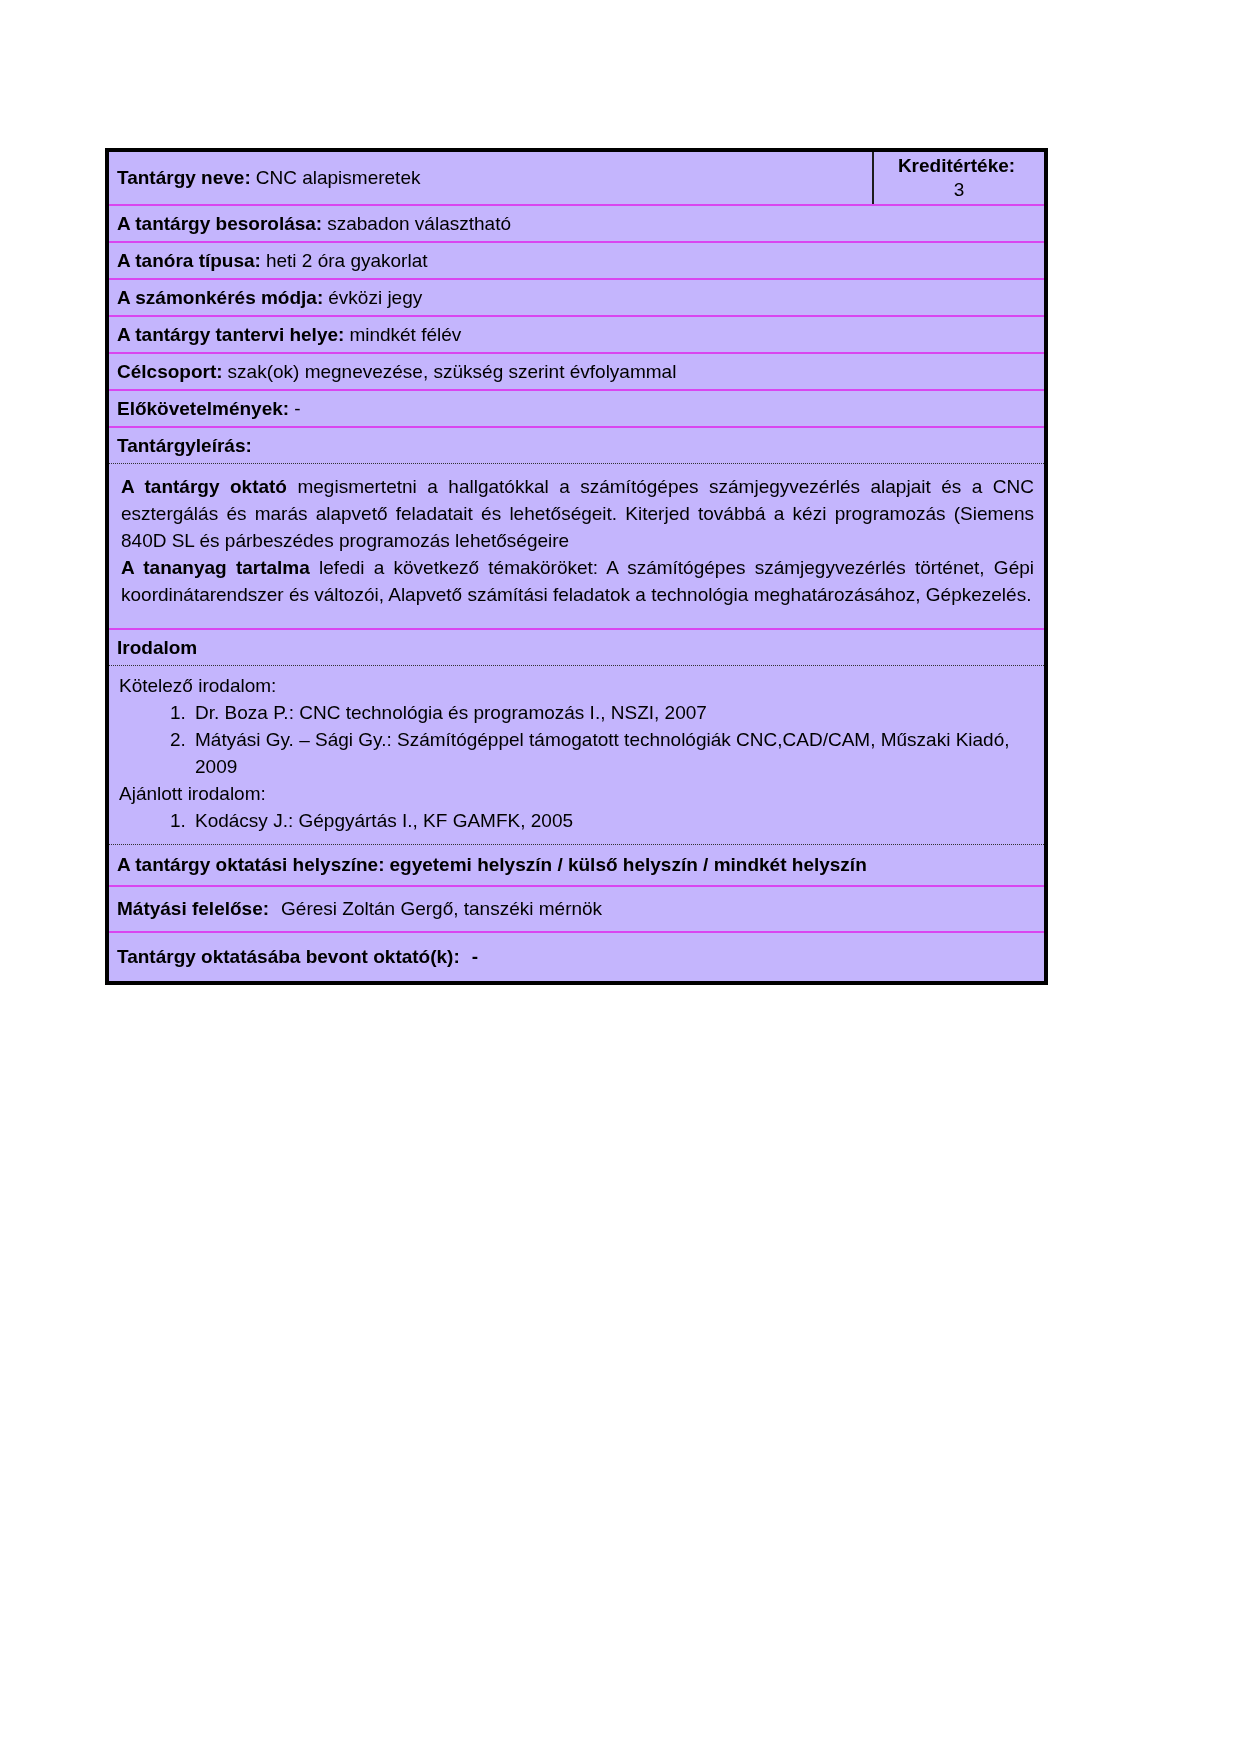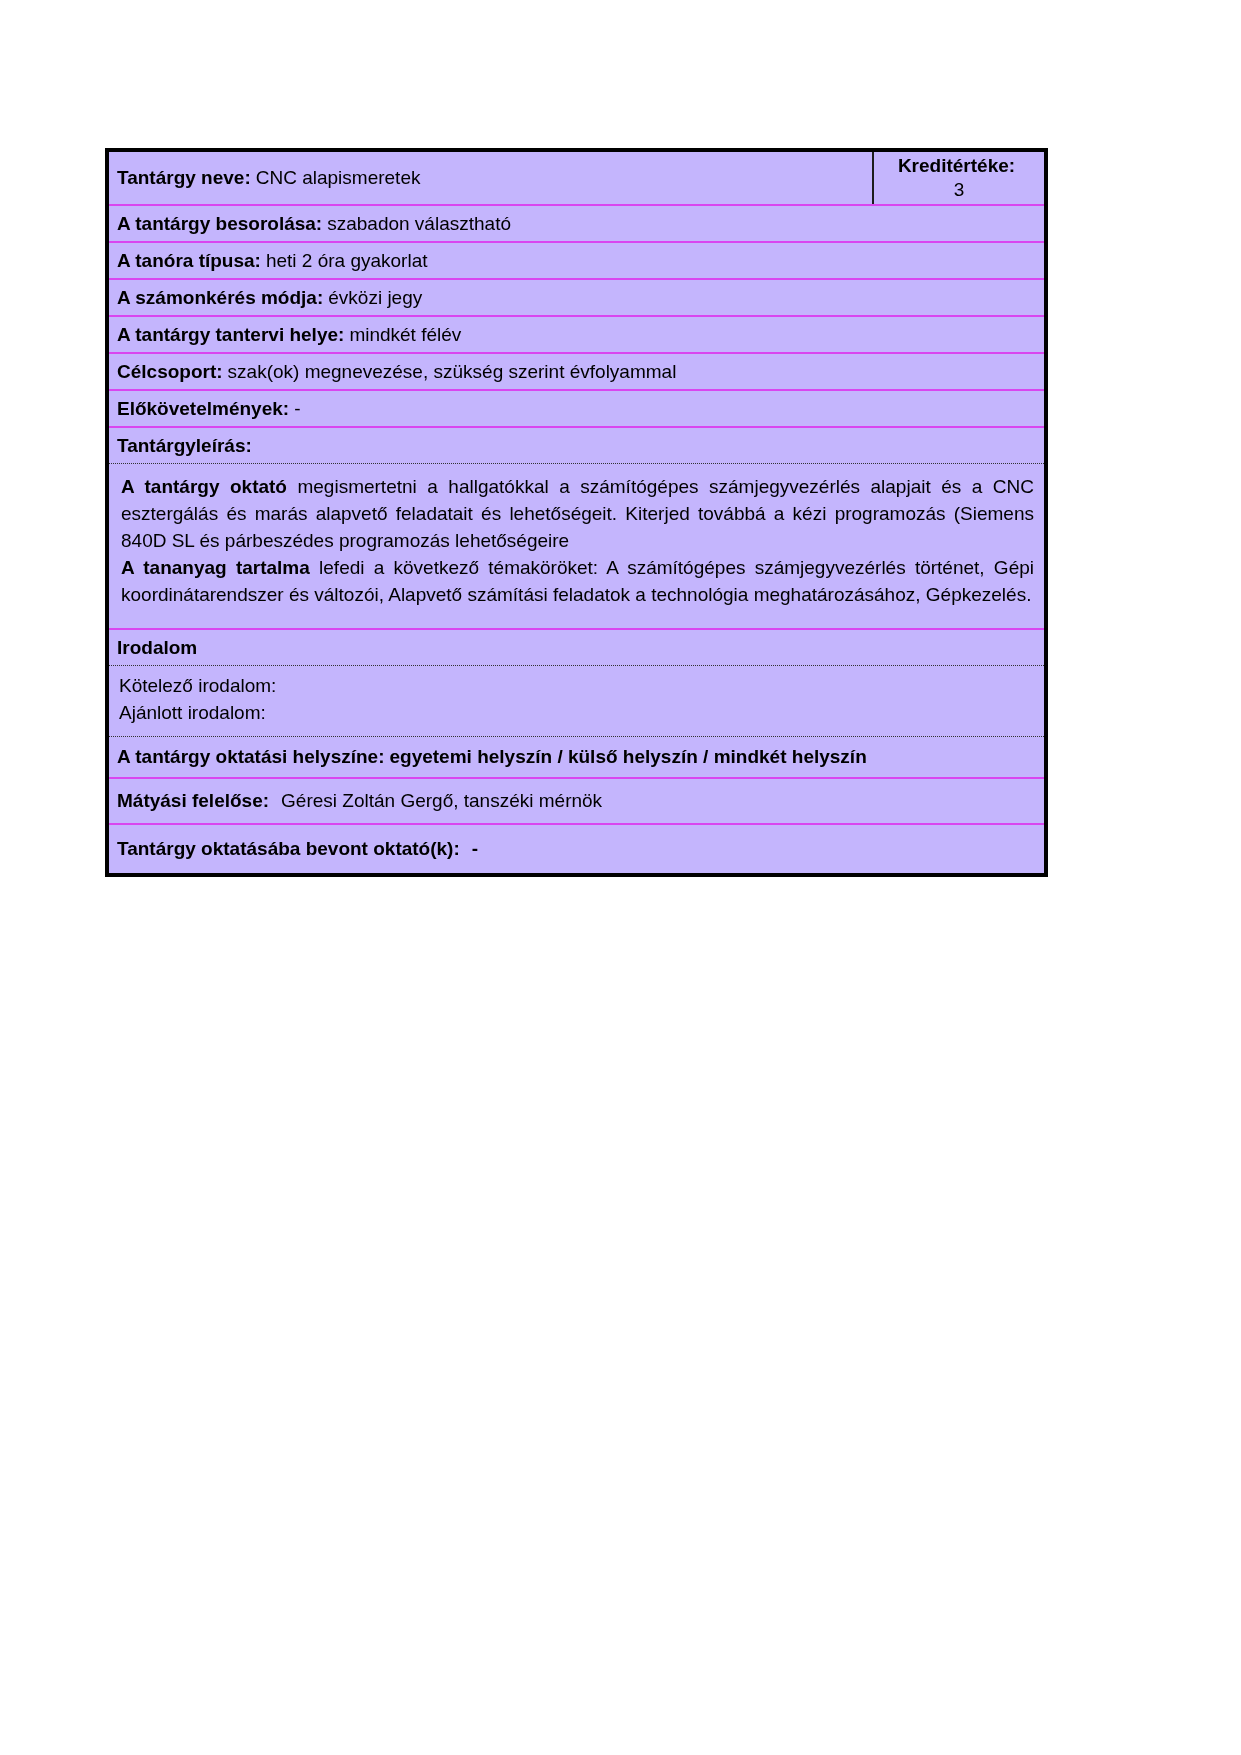--- a/index.html
+++ b/index.html
@@ -119,21 +119,28 @@
     <p><span class="b">A tantárgy oktató</span><span> megismertetni a hallgatókkal a számítógépes számjegyvezérlés alapjait és a CNC esztergálás és marás alapvető feladatait és lehetőségeit. Kiterjed továbbá a kézi programozás (Siemens 840D SL és párbeszédes programozás lehetőségeire</span></p>
     <p><span class="b">A tananyag tartalma</span><span> lefedi a következő témaköröket: A számítógépes számjegyvezérlés történet, Gépi koordinátarendszer és változói, Alapvető számítási feladatok a technológia meghatározásához, Gépkezelés.</span></p>
   </div>
 
   <div class="row">
     <span class="b">Irodalom</span>
   </div>
 
   <div class="row lit-row dotted">
     <div>Kötelező irodalom:</div>
+    <ol>
+      <li><span>Dr. Boza P.: CNC technológia és programozás I., NSZI, 2007</span></li>
+      <li><span>Mátyási Gy. – Sági Gy.: Számítógéppel támogatott technológiák CNC,CAD/CAM, Műszaki Kiadó, 2009</span></li>
+    </ol>
     <div>Ajánlott irodalom:</div>
+    <ol>
+      <li><span>Kodácsy J.: Gépgyártás I., KF GAMFK, 2005</span></li>
+    </ol>
   </div>
 
   <div class="row location-row dotted">
     <span class="lbl">A tantárgy oktatási helyszíne:</span>
     <span><span class="ul">egyetemi helyszín</span><span> / külső helyszín / mindkét helyszín</span></span>
   </div>
 
   <div class="row resp-row">
     <span class="lbl-wide">Mátyási felelőse:</span>
     <span>Géresi Zoltán Gergő, tanszéki mérnök</span>

